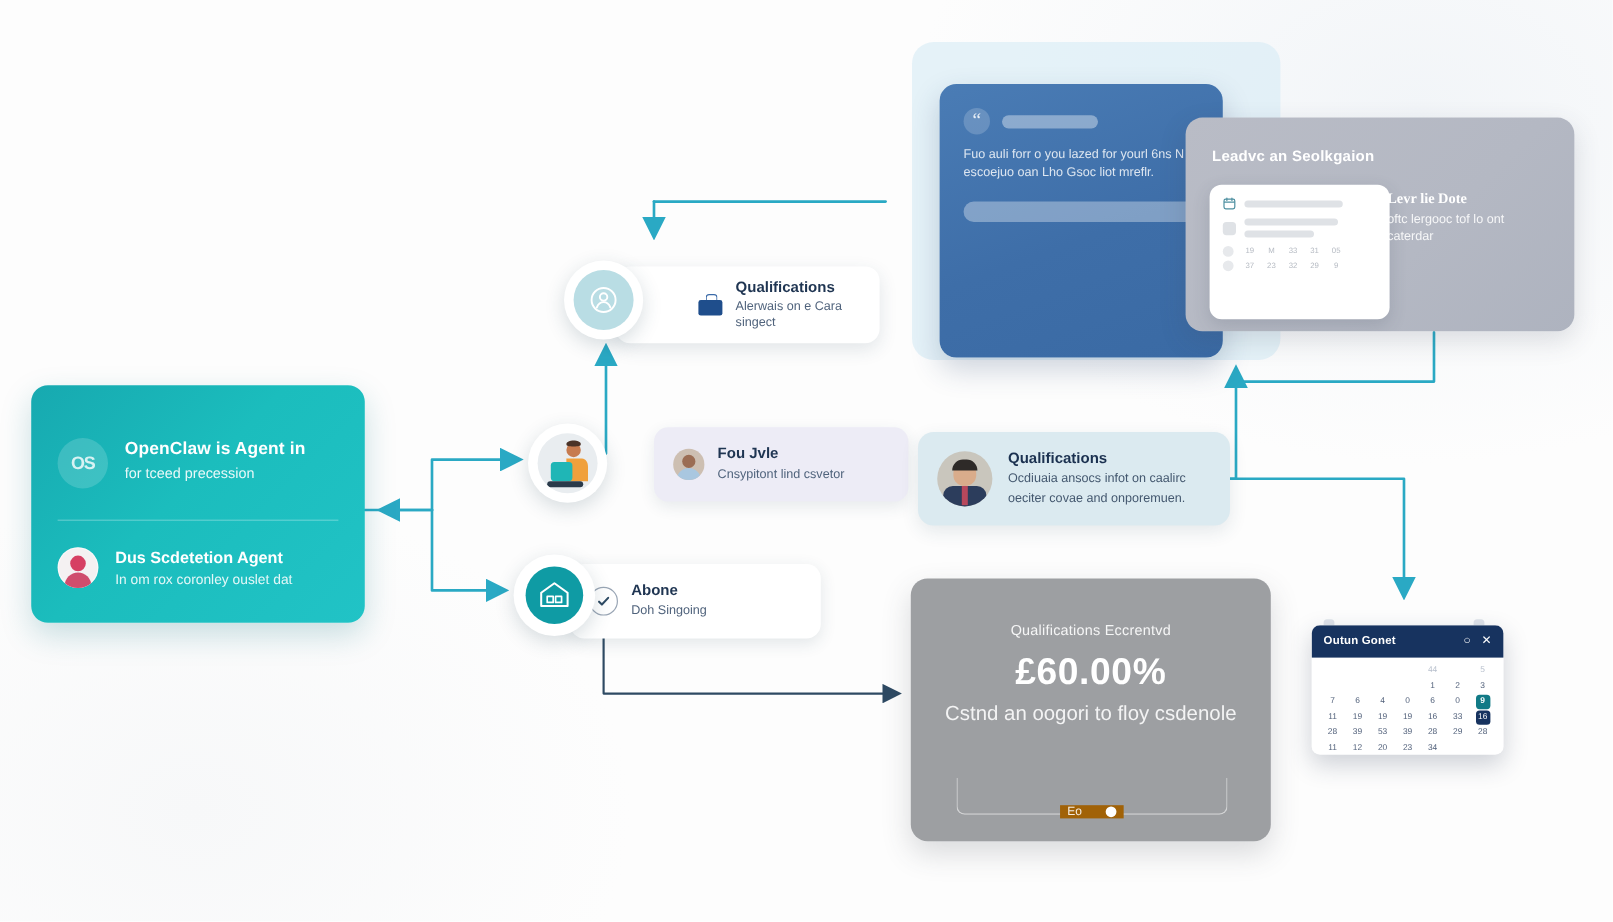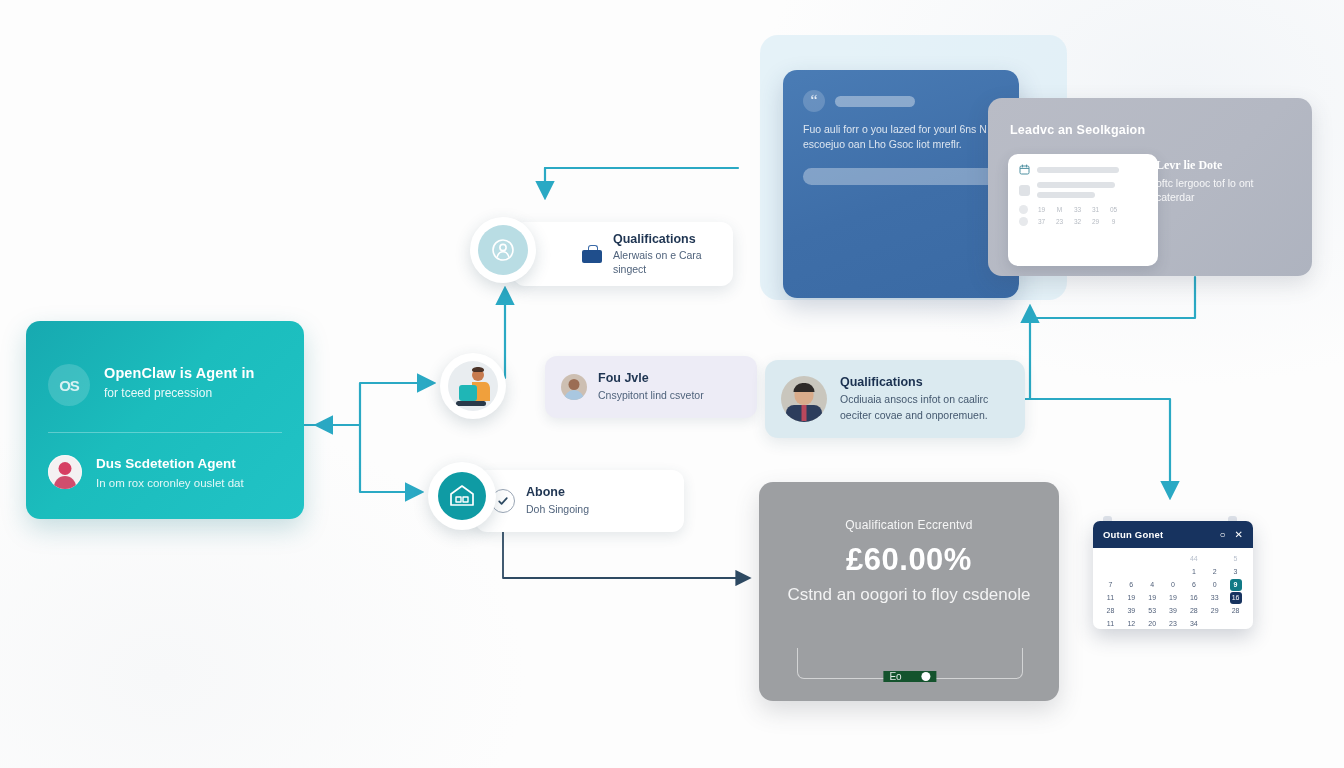--- a/index.html
+++ b/index.html
@@ -23,21 +23,21 @@
 
   
   .teal-card{
     left:26px;top:321px;width:278px;height:198px;
     border-radius:14px;
     background:linear-gradient(135deg,#17a9b0 0%,#1bbdbd 45%,#21c3c6 100%);
     box-shadow:0 10px 26px rgba(20,120,130,.22);
     padding:0;color:#ffffff;
   }
   .teal-row{display:flex;align-items:flex-start;gap:14px;padding:0 22px;}
-  .teal-row.r1{padding-top:28px;margin-top:15px;}
+  .teal-row.r1{padding-top:44px;}
   .teal-row.r2{padding-top:22px;}
   .teal-divider{height:1px;background:rgba(255,255,255,.30);margin:26px 22px 0 22px;}
   .badge-logo{
     width:42px;height:42px;border-radius:50%;flex:0 0 42px;
     background:rgba(255,255,255,.16);
     display:flex;align-items:center;justify-content:center;
     font-size:15px;font-weight:bold;color:rgba(255,255,255,.80);
     letter-spacing:-1px;
   }
   .avatar-circ{
@@ -189,21 +189,21 @@
     width:56px;height:56px;border-radius:50%;background:#ffffff;
     box-shadow:0 4px 12px rgba(40,45,55,.22);
     display:flex;align-items:center;justify-content:center;
   }
   .bracket{
     position:absolute;left:38px;top:166px;width:224px;height:30px;
     border:1.2px solid rgba(255,255,255,.55);border-top:none;border-radius:0 0 7px 7px;
   }
   .bracket-cap{
     position:absolute;left:50%;top:calc(100% - 7px);transform:translateX(-50%);
-    background:#14532d;padding:0 6px;display:flex;align-items:center;gap:20px;
+    background:#a16207;padding:0 6px;display:flex;align-items:center;gap:20px;
   }
   .bc-text{font-size:10px;color:rgba(255,255,255,.88);}
   .bc-dot{width:9px;height:9px;border-radius:50%;background:#ffffff;}
 
   
   .cal{
     left:1093px;top:521px;width:160px;height:108px;border-radius:7px;
     background:#ffffff;box-shadow:0 8px 20px rgba(40,55,80,.22);overflow:hidden;
   }
   .cal-head{
@@ -408,21 +408,21 @@
       <div class="sa-body"></div>
         <div class="sa-tie"></div>
     </div>
     <div>
       <div class="qc-title">Qualifications</div>
       <div class="qc-body">Ocdiuaia ansocs infot on caalirc oeciter covae and onporemuen.</div>
     </div>
   </div>
 
   <div class="abs stat-card">
-    <div class="st-label">Qualification Eccrentvd</div>
+    <div class="st-label">Qualifications Eccrentvd</div>
     <div class="st-value">£60.00%</div>
     <div class="st-sub">Cstnd an oogori to floy csdenole</div>
 
 
     <div class="bracket">
       <div class="bracket-cap">
         <span class="bc-text">Eo</span>
         <span class="bc-dot"></span>
       </div>
     </div>

